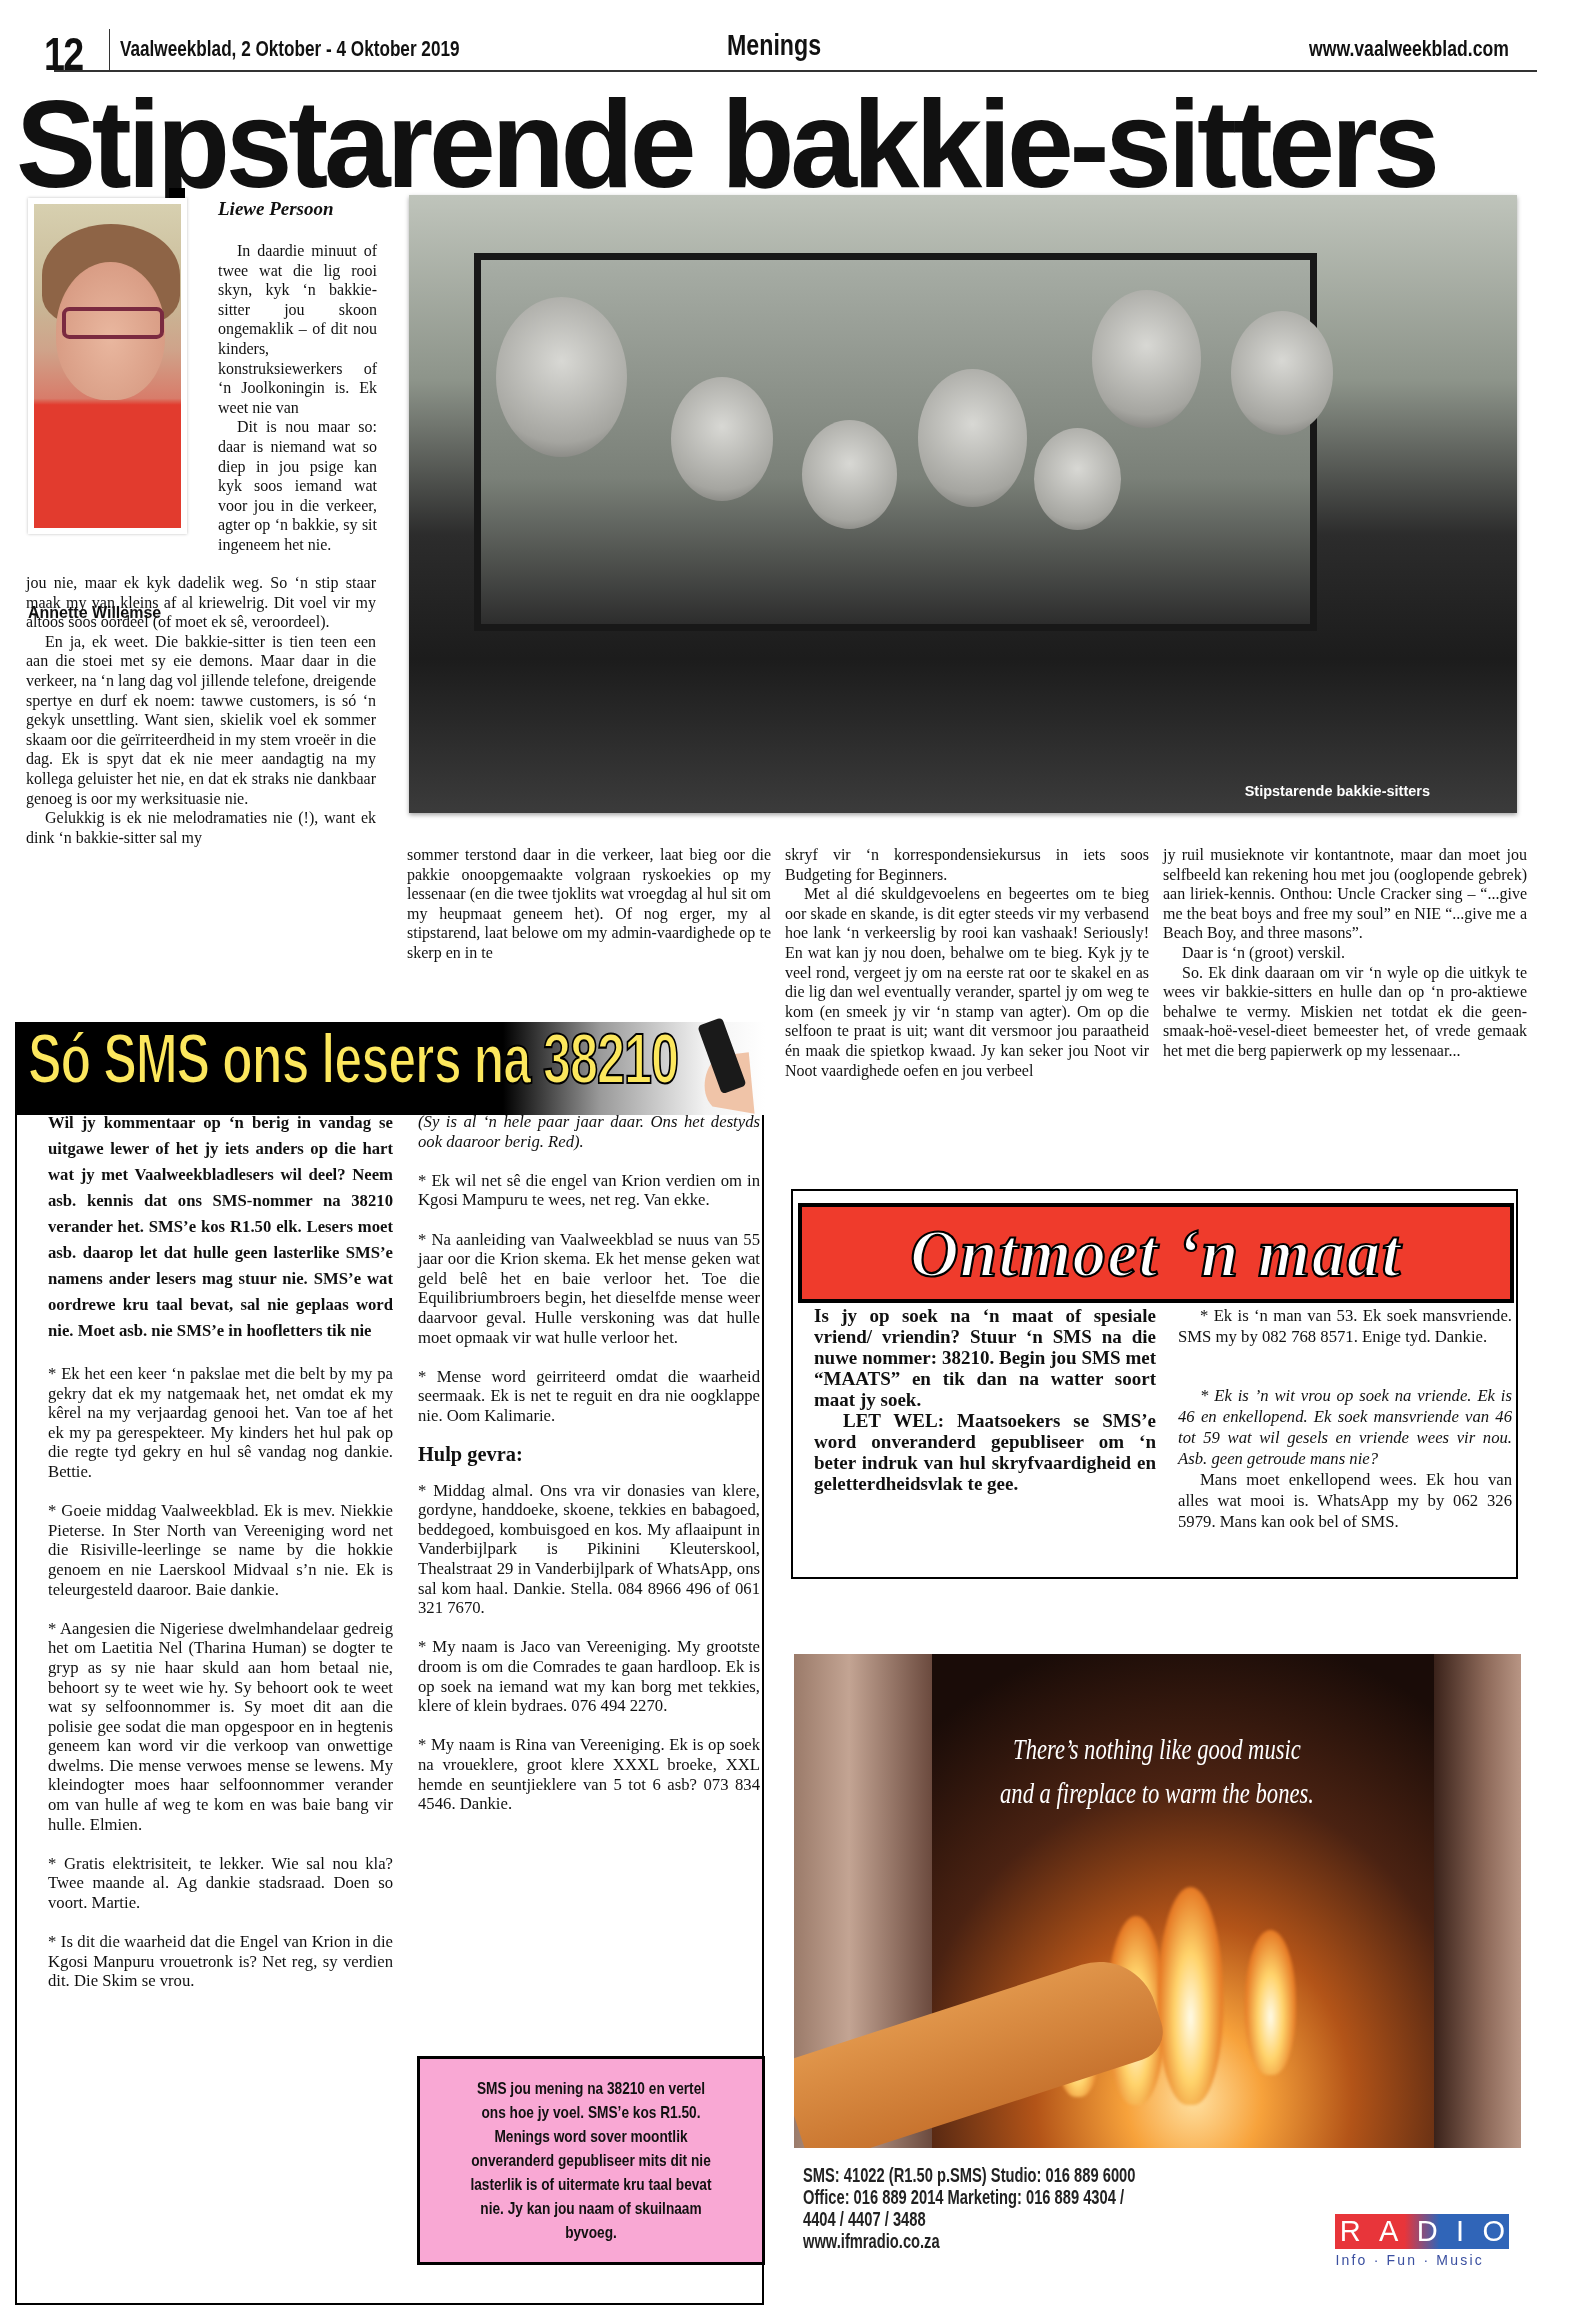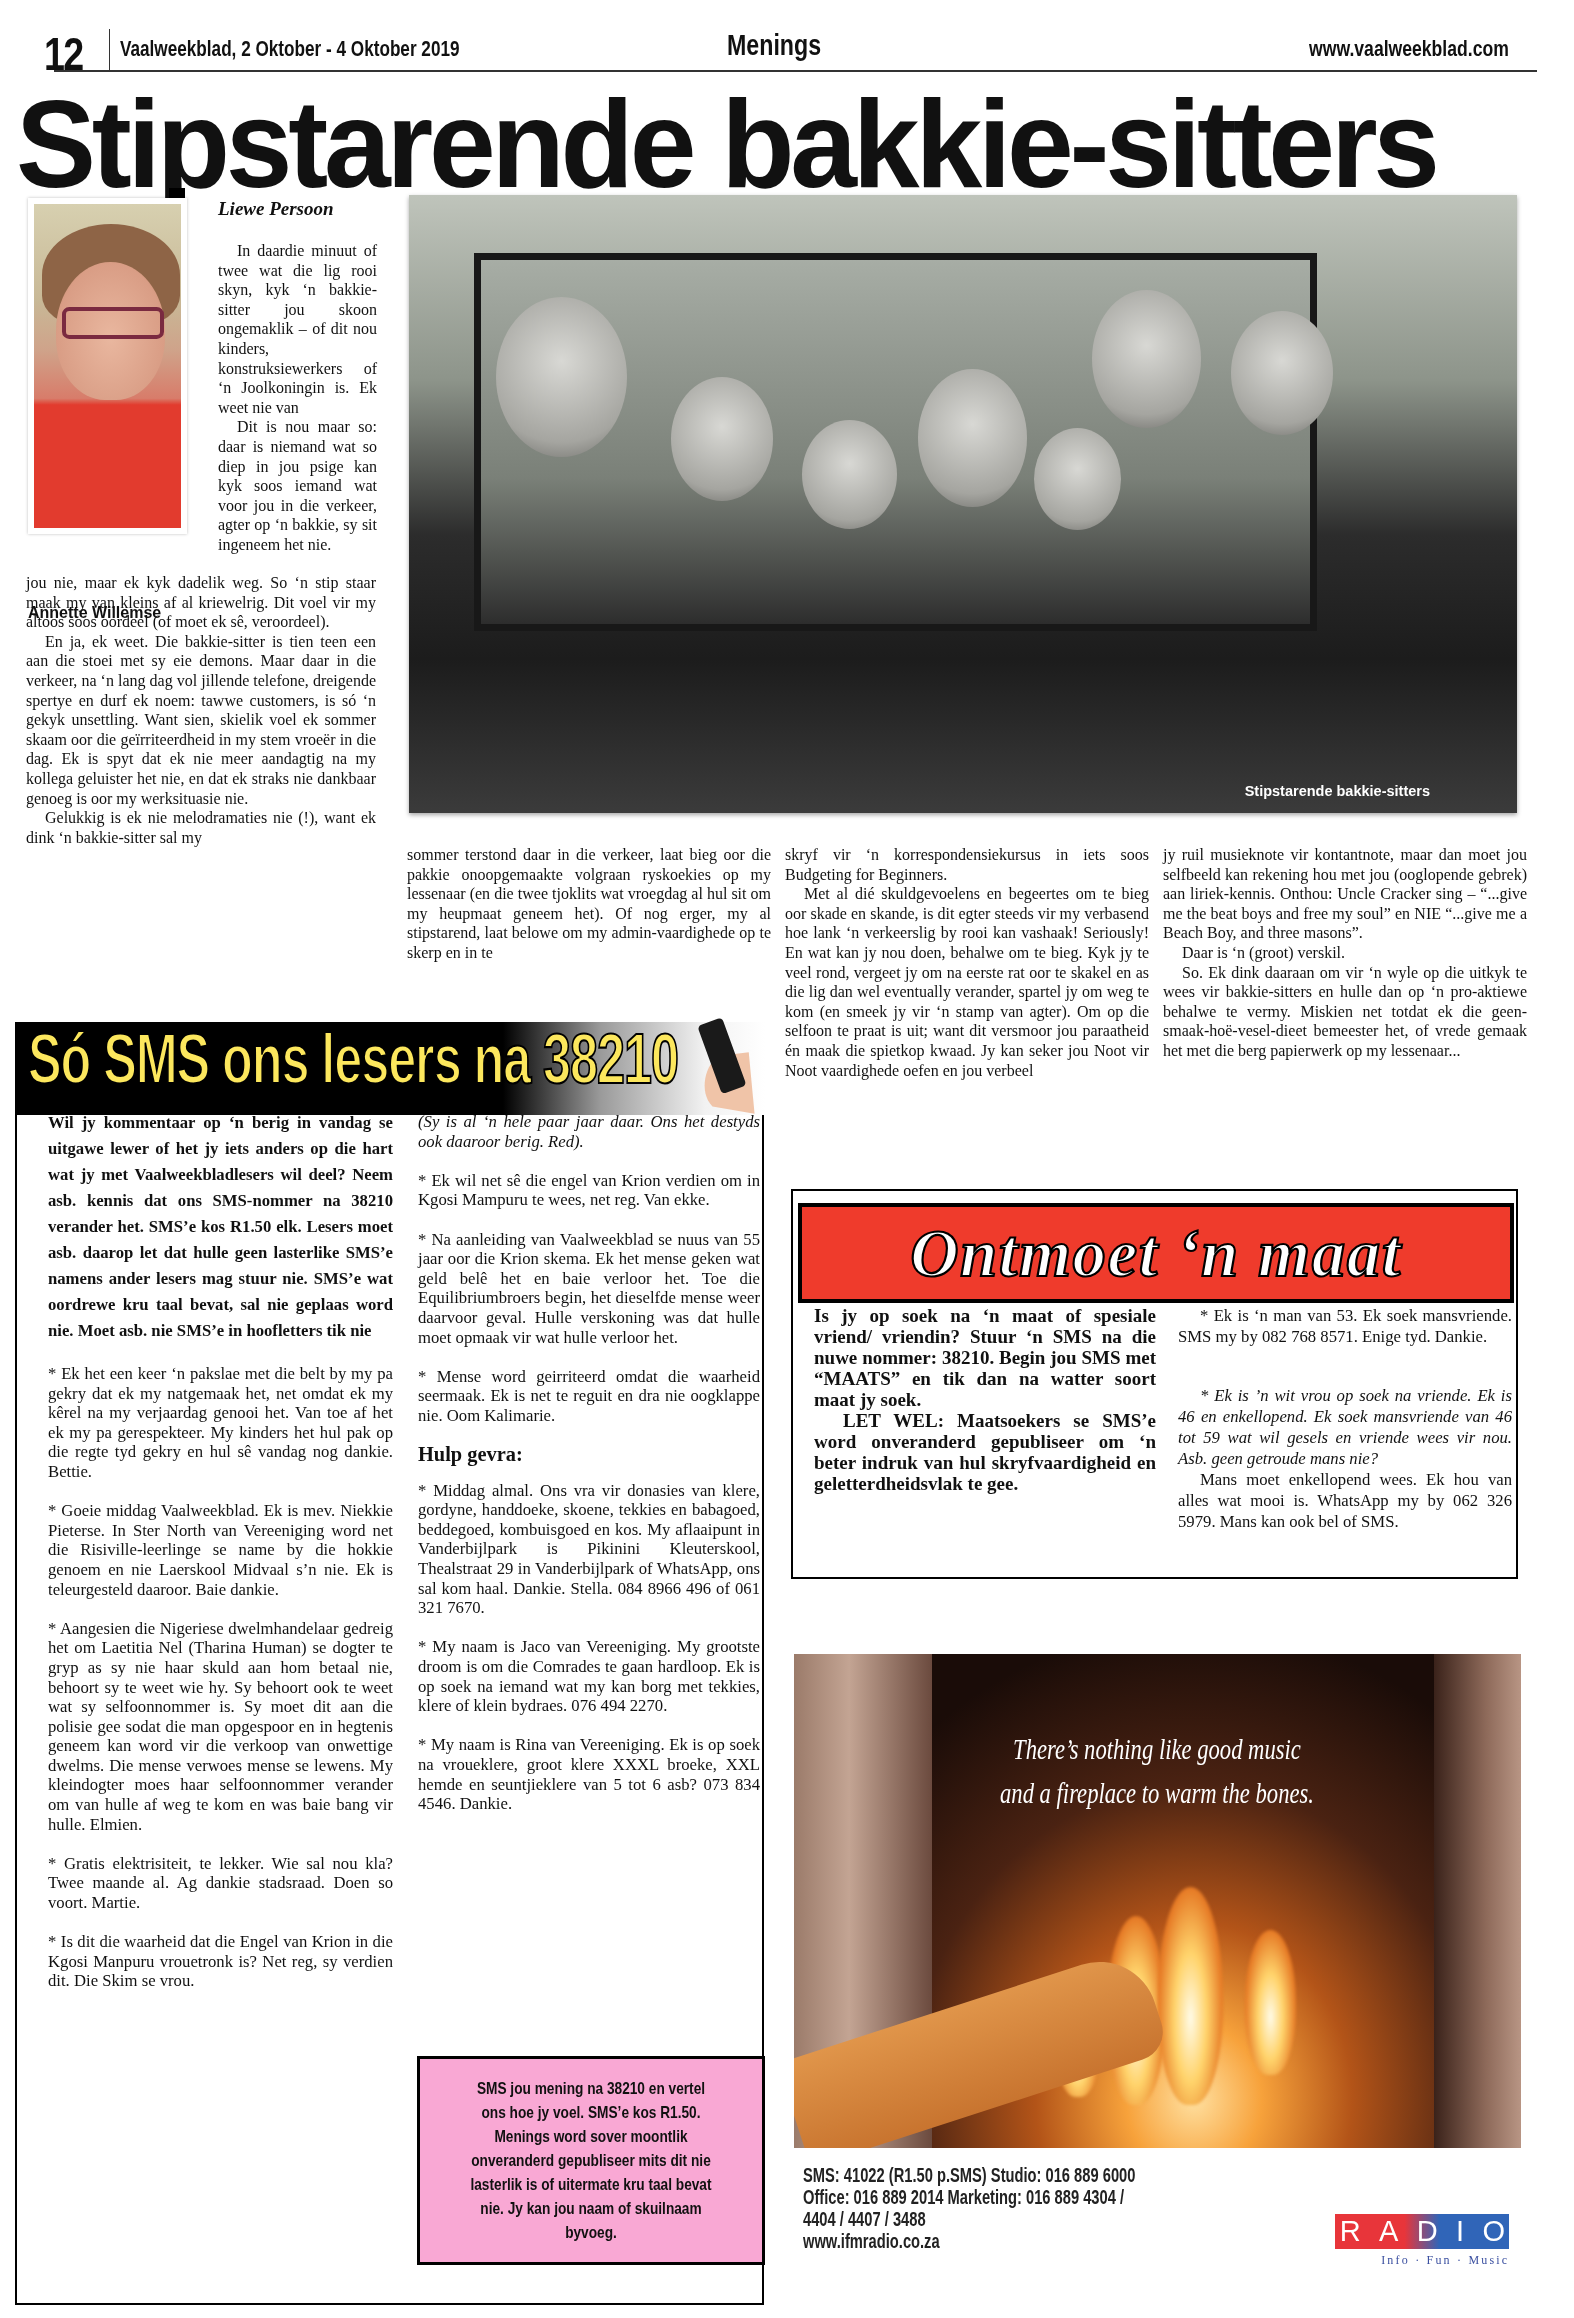--- a/index.html
+++ b/index.html
@@ -75,21 +75,21 @@
   .ad-pillar-r { right: 0; top: 0; width: 87px; height: 100%; background: linear-gradient(90deg, #3a221a 0%, #8e6a5a 60%, #b89584 100%); }
   .ad-flame { border-radius: 50% 50% 45% 45%; background: radial-gradient(ellipse at 50% 60%, #fffbe8 0%, #ffd36b 35%, #e67b26 70%, rgba(200,80,20,0) 100%); filter: blur(1.5px); }
   .ad-quote { left: 145px; top: 73px; width: 436px; text-align: center; font-family: "Liberation Serif", serif; font-style: italic; font-size: 29px; line-height: 44px; color: #fff; transform: scaleX(0.78); }
   .ad-chair { left: 0; top: 407px; width: 378px; height: 109px; border-radius: 0 58px 29px 0; background: linear-gradient(180deg, #e0954a 0%, #c8742f 100%); transform: rotate(-18deg); transform-origin: left; }
   .ad-bottom { left: 0; bottom: 0; width: 100%; height: 124px; background: #fff; }
   .ad-contacts { left: 8.7px; bottom: 20.4px; font-family: "Liberation Sans", sans-serif; font-weight: bold; font-size: 19.6px; line-height: 22px; color: #222; transform: scaleX(0.75); transform-origin: left; }
   .ifm-logo { right: 11.6px; bottom: 87px; width: 174px; height: 105px; background: #2a4fa3; clip-path: polygon(2% 8%, 30% 0, 60% 6%, 98% 10%, 96% 92%, 70% 100%, 30% 96%, 0 92%); display: flex; flex-direction: column; align-items: center; justify-content: center; color: #fff; }
   .ifm-logo .ifm { font-family: "Liberation Serif", serif; font-style: italic; font-size: 48px; line-height: 44px; }
   .ifm-logo .freq { font-family: "Liberation Sans", sans-serif; font-size: 22px; align-self: flex-end; padding-right: 16px; }
   .ifm-radio { right: 11.6px; bottom: 23px; width: 174px; height: 35px; display: flex; justify-content: space-between; padding: 0 4.4px; background: linear-gradient(90deg, #e8353a 0%, #e8353a 40%, #3065b8 60%, #3065b8 100%); color: #fff; font-family: "Liberation Sans", sans-serif; font-size: 29px; line-height: 35px; }
-  .ifm-tag { right: 11.6px; bottom: 4.4px; width: 174px; text-align: right; font-family: Liberation Serif, serif; font-size: 12px; color: #3a4fa0; letter-spacing: 2.2px; }
+  .ifm-tag { right: 11.6px; bottom: 4.4px; width: 174px; text-align: left; font-family: Liberation Sans, sans-serif; font-size: 14px; color: #3a4fa0; letter-spacing: 2.2px; }
 </style>
 </head>
 <body>
 
 <div class="abs pagenum">12</div>
 <div class="abs masthead-rule"></div>
 <div class="abs masthead-date">Vaalweekblad, 2 Oktober - 4 Oktober 2019</div>
 <div class="abs masthead-section">Menings</div>
 <div class="abs masthead-url">www.vaalweekblad.com</div>
 <div class="abs masthead-line"></div>

